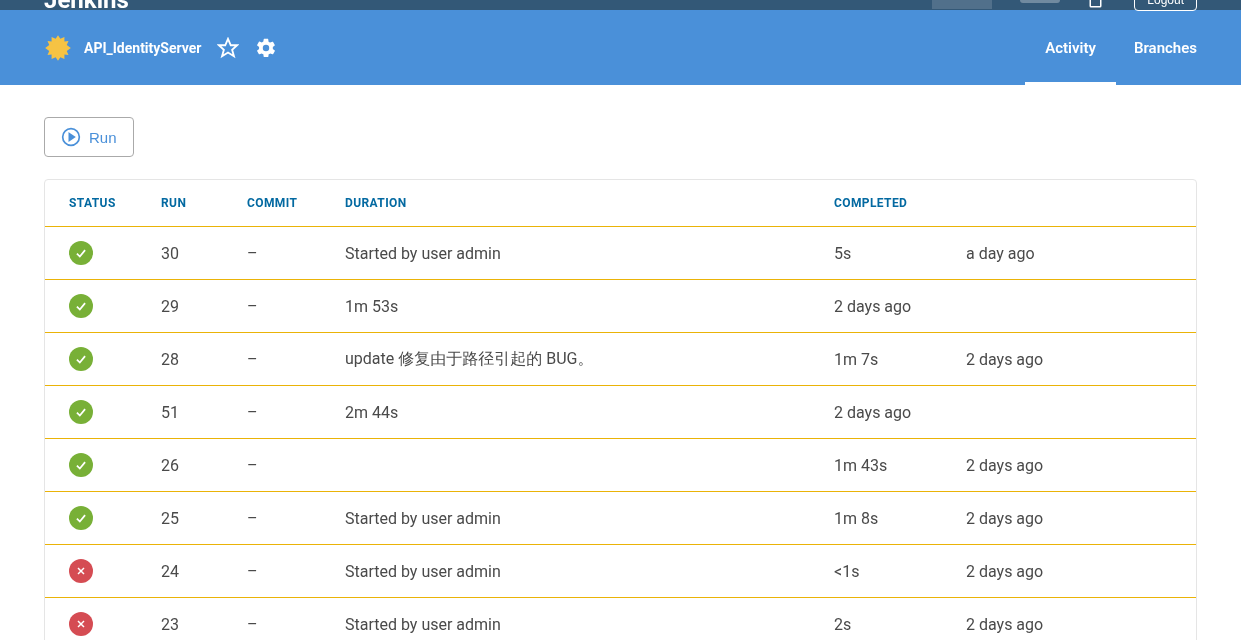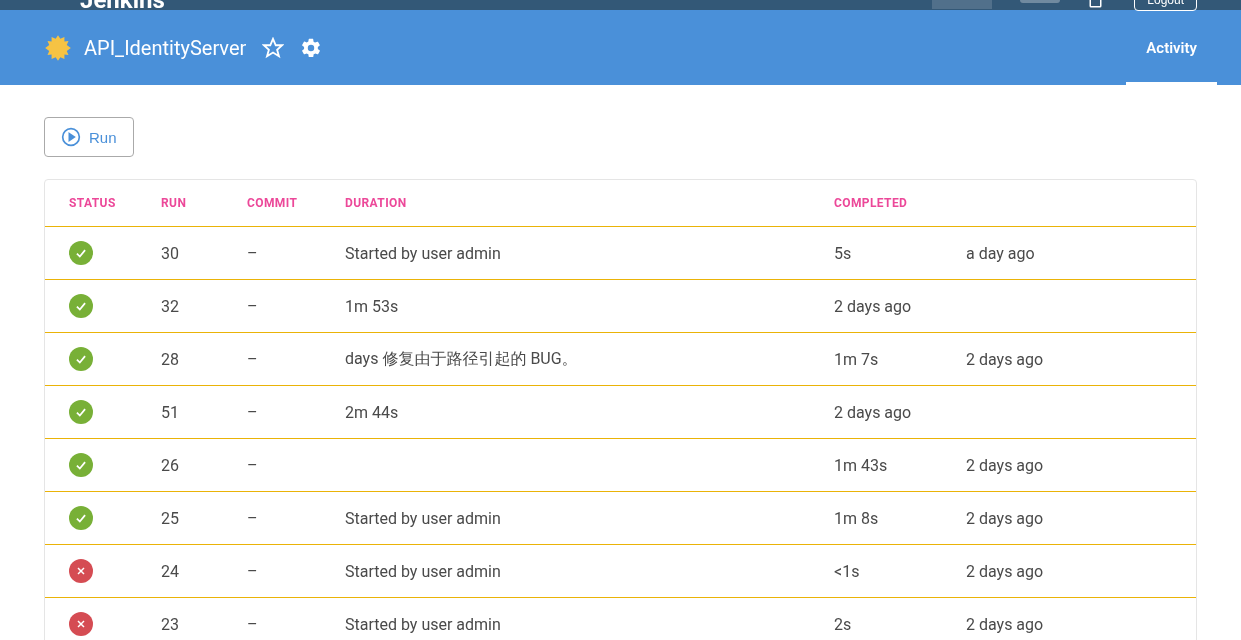--- a/index.html
+++ b/index.html
@@ -1,41 +1,41 @@
 <!DOCTYPE html>
 <html><head>
   <meta charset="utf-8">
   <style>
     * { margin: 0; padding: 0; box-sizing: border-box; }
     body { font-family: -apple-system, BlinkMacSystemFont, "Segoe UI", Roboto, Helvetica, Arial, sans-serif; background: #fff; color: #4a4a4a; width: 1241px; }
     
     .header-top { background: #335877; height: 10px; position: relative; }
-    .header-top-inner { display: flex; justify-content: space-between; align-items: center; padding: 0 44px; height: 10px; overflow: visible; margin-left: 36px; }
+    .header-top-inner { display: flex; justify-content: space-between; align-items: center; padding: 0 44px; height: 10px; overflow: visible; }
     .logo { color: #fff; font-size: 24px; font-weight: 700; position: relative; top: -5px; }
     .top-right { display: flex; align-items: center; gap: 28px; position: relative; top: -5px; }
     .top-box { width: 60px; height: 18px; background: rgba(255,255,255,0.15); }
     .top-dots { width: 40px; height: 6px; background: rgba(255,255,255,0.3); border-radius: 3px; }
     .exit-icon { width: 18px; height: 18px; }
     .logout-btn { border: 1.5px solid #fff; border-radius: 4px; color: #fff; padding: 3px 12px; font-size: 12px; background: transparent; }
 
     .header-sub { background: #4A90D9; height: 75px; display: flex; justify-content: space-between; align-items: center; padding: 0 44px; }
     .project-left { display: flex; align-items: center; gap: 12px; }
     .sun-icon { width: 28px; height: 28px; }
-    .project-title { color: #fff; font-size: 20px; font-weight: 400; }
+    .project-title { color: #fff; font-size: 14px; font-weight: 700; }
     .star-icon, .gear-icon { width: 22px; height: 22px; cursor: pointer; margin-left: 4px; }
     .tabs { display: flex; align-items: stretch; gap: 38px; height: 77px; }
     .tab { color: #fff; font-size: 15px; font-weight: 600; display: flex; align-items: center; position: relative; cursor: pointer; }
     .tab.active::after { content: ""; position: absolute; bottom: 0; left: -20px; right: -20px; height: 4px; background: #fff; }
 
     .content { padding: 32px 44px 0; }
     .run-btn { display: inline-flex; align-items: center; gap: 8px; border: 1px solid #aaa; border-radius: 4px; padding: 9px 16px; background: #fff; cursor: pointer; color: #4A90D9; font-size: 15px; }
     .run-btn-icon { width: 20px; height: 20px; }
 
     .table-wrap { border: 1px solid #e5e5e5; border-radius: 4px; margin-top: 22px; overflow: hidden; }
-    .table-header { display: grid; grid-template-columns: 92px 86px 98px 1fr 132px 170px 36px; padding: 16px 24px; font-size: 12px; font-weight: 700; letter-spacing: 0.4px; color: #ec4899; text-transform: uppercase; }
+    .table-header { display: grid; grid-template-columns: 92px 86px 98px 1fr 132px 170px 36px; padding: 16px 24px; font-size: 12px; font-weight: 700; letter-spacing: 0.4px; color: #0369a1; text-transform: uppercase; }
     .row { display: grid; grid-template-columns: 92px 86px 98px 1fr 132px 170px 36px; padding: 14px 24px; border-top: 1px solid #eab308; align-items: center; font-size: 16px; color: #4a4a4a; cursor: pointer; }
     .status-icon { width: 24px; height: 24px; border-radius: 50%; display: flex; align-items: center; justify-content: center; }
     .status-success { background: #78b037; }
     .status-failed { background: #d54c53; }
     .dash { color: #4a4a4a; }
   </style>
 </head>
 <body>
 
 <div class="header-top">
@@ -62,20 +62,21 @@
     <span class="project-title">API_IdentityServer</span>
     <svg class="star-icon" viewBox="0 0 24 24" fill="none" stroke="#fff" stroke-width="2">
       <polygon points="12,2 15,9 22,9 16.5,14 18.5,21 12,17 5.5,21 7.5,14 2,9 9,9"></polygon>
     </svg>
     <svg class="gear-icon" viewBox="0 0 24 24" fill="#fff">
       <path d="M19.4 13a7.5 7.5 0 0 0 .1-1 7.5 7.5 0 0 0-.1-1l2.1-1.6a.5.5 0 0 0 .1-.6l-2-3.5a.5.5 0 0 0-.6-.2l-2.5 1a7.3 7.3 0 0 0-1.7-1l-.4-2.6A.5.5 0 0 0 14 2h-4a.5.5 0 0 0-.5.4L9.1 5a7.3 7.3 0 0 0-1.7 1l-2.5-1a.5.5 0 0 0-.6.2l-2 3.5a.5.5 0 0 0 .1.6L4.5 11a7.5 7.5 0 0 0-.1 1 7.5 7.5 0 0 0 .1 1l-2.1 1.6a.5.5 0 0 0-.1.6l2 3.5a.5.5 0 0 0 .6.2l2.5-1a7.3 7.3 0 0 0 1.7 1l.4 2.6a.5.5 0 0 0 .5.4h4a.5.5 0 0 0 .5-.4l.4-2.6a7.3 7.3 0 0 0 1.7-1l2.5 1a.5.5 0 0 0 .6-.2l2-3.5a.5.5 0 0 0-.1-.6Zm-7.4 2.5A3.5 3.5 0 1 1 15.5 12 3.5 3.5 0 0 1 12 15.5Z"></path>
     </svg>
   </div>
   <div class="tabs">
     <div class="tab active">Activity</div>
+    <div class="tab">Branches</div>
   </div>
 </div>
 
 <div class="content">
   <button class="run-btn">
     <svg class="run-btn-icon" viewBox="0 0 24 24" fill="none" stroke="#4A90D9" stroke-width="2">
       <circle cx="12" cy="12" r="10"></circle>
         <polygon points="10,8 16,12 10,16" fill="#4A90D9"></polygon>
     </svg>
     <span>Run</span>
@@ -107,37 +108,37 @@
           <div></div>
         </div>
         <div class="row">
           <div>
             <div class="status-icon status-success">
               <svg viewBox="0 0 24 24" width="14" height="14" stroke="#fff" stroke-width="3" fill="none">
                 <polyline points="5,13 10,18 19,7"></polyline>
               </svg>
             </div>
           </div>
-          <div>32</div>
+          <div>29</div>
           <div class="dash">–</div>
           <div>1m 53s</div>
           <div>2 days ago</div>
           <div></div>
         </div>
         <div class="row">
           <div>
             <div class="status-icon status-success">
               <svg viewBox="0 0 24 24" width="14" height="14" stroke="#fff" stroke-width="3" fill="none">
                 <polyline points="5,13 10,18 19,7"></polyline>
               </svg>
             </div>
           </div>
           <div>28</div>
           <div class="dash">–</div>
-          <div>days 修复由于路径引起的 BUG。</div>
+          <div>update 修复由于路径引起的 BUG。</div>
           <div>1m 7s</div>
           <div>2 days ago</div>
           <div></div>
         </div>
         <div class="row">
           <div>
             <div class="status-icon status-success">
               <svg viewBox="0 0 24 24" width="14" height="14" stroke="#fff" stroke-width="3" fill="none">
                 <polyline points="5,13 10,18 19,7"></polyline>
               </svg>

